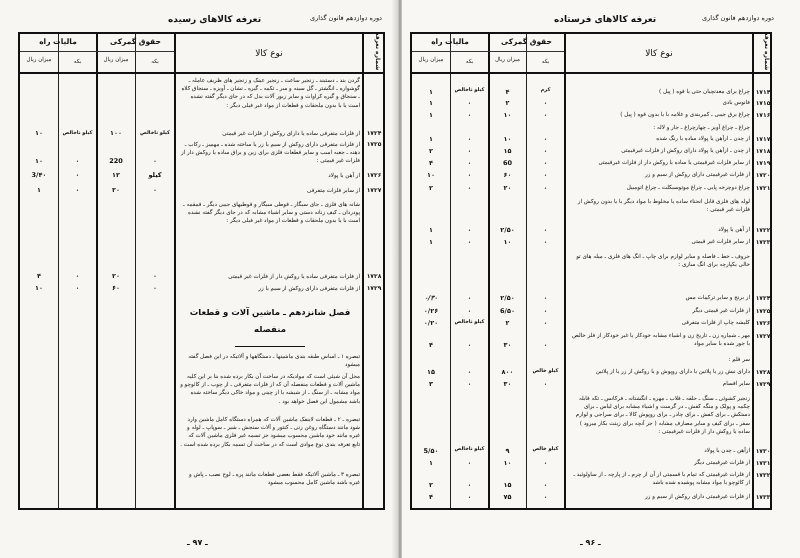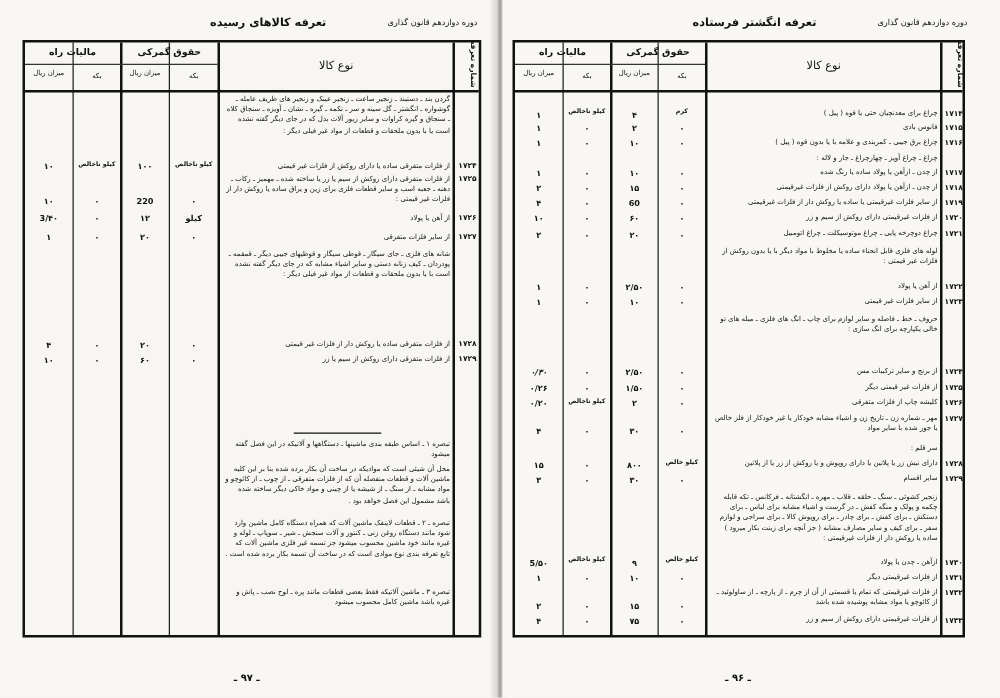--- a/index.html
+++ b/index.html
@@ -94,36 +94,37 @@
     <div class="num" style="left:39px;width:37px;top:238px;">۰</div>
     <div class="num" style="left:0;width:38px;top:238px;">۴</div>
 
     <div class="code" style="left:343px;width:22px;top:250px;">۱۷۲۹</div>
     <div class="desc" style="left:160px;width:180px;top:250px;">از فلزات متفرقی دارای روکش از سیم یا زر</div>
     <div class="num" style="left:116px;width:38px;top:250px;">۰</div>
     <div class="num" style="left:77px;width:38px;top:250px;">۶۰</div>
     <div class="num" style="left:39px;width:37px;top:250px;">۰</div>
     <div class="num" style="left:0;width:38px;top:250px;">۱۰</div>
 
+    <div class="heading" style="left:158px;width:184px;top:270px;">فصل شانزدهم ـ ماشین آلات و قطعات منفصله</div>
     <div class="underline" style="left:215px;width:70px;top:312px;"></div>
 
     <div class="desc" style="left:160px;width:180px;top:318px;">تبصره ۱ ـ اساس طبقه بندی ماشینها ـ دستگاهها و آلاتیکه در این فصل گفته میشود</div>
     <div class="desc" style="left:160px;width:180px;top:338px;">محل آن شیئی است که موادیکه در ساخت آن بکار برده شده بنا بر این کلیه ماشین آلات و قطعات منفصله آن که از فلزات متفرقی ـ از چوب ـ از کائوچو و مواد مشابه ـ از سنگ ـ از شیشه یا از چینی و مواد خاکی دیگر ساخته شده باشد مشمول این فصل خواهد بود .</div>
     <div class="desc" style="left:160px;width:180px;top:381px;">تبصره ـ ۲ ـ قطعات لاینفک ماشین آلات که همراه دستگاه کامل ماشین وارد شود مانند دستگاه روغن زنی ـ کنتور و آلات سنجش ـ شیر ـ سوپاپ ـ لوله و غیره مانند خود ماشین محسوب میشود جز تسمه غیر فلزی ماشین آلات که تابع تعرفه بندی نوع موادی است که در ساخت آن تسمه بکار برده شده است .</div>
     <div class="desc" style="left:160px;width:180px;top:436px;">تبصره ۳ ـ ماشین آلاتیکه فقط بعضی قطعات مانند پره ـ لوح نصب ـ پاش و غیره باشد ماشین کامل محسوب میشود</div>
   </div>
 
   <div class="pagenum" style="left:187px;">ـ ۹۷ ـ</div>
 </div>
 
 <div class="spine"></div>
 
 <div class="page right">
   <div class="hdr session" style="left:300px;">دوره دوازدهم قانون گذاری</div>
-  <div class="hdr title" style="left:152px;">تعرفه انگشتر فرستاده</div>
+  <div class="hdr title" style="left:152px;">تعرفه کالاهای فرستاده</div>
 
   <div class="tbl" style="left:8px;width:362px;height:478px;">
     <div class="vline" style="left:38px;"></div>
     <div class="vline thick" style="left:76px;"></div>
     <div class="vline" style="left:114px;"></div>
     <div class="vline thick" style="left:152px;"></div>
     <div class="vline thick" style="left:340px;"></div>
     <div class="hline thin" style="top:17px;width:152px;right:auto;"></div>
     <div class="hline" style="top:38px;"></div>
 
@@ -215,21 +216,21 @@
     <div class="code" style="left:341px;width:20px;top:260px;">۱۷۲۴</div>
     <div class="desc" style="left:156px;width:182px;top:259px;">از برنج و سایر ترکیبات مس</div>
     <div class="num" style="left:115px;width:37px;top:260px;">۰</div>
     <div class="num" style="left:77px;width:37px;top:260px;">۲/۵۰</div>
     <div class="num" style="left:39px;width:37px;top:260px;">۰</div>
     <div class="num" style="left:0;width:38px;top:260px;font-style:italic;">۰/۳۰</div>
 
     <div class="code" style="left:341px;width:20px;top:273px;">۱۷۲۵</div>
     <div class="desc" style="left:156px;width:182px;top:272px;">از فلزات غیر قیمتی دیگر</div>
     <div class="num" style="left:115px;width:37px;top:273px;">۰</div>
-    <div class="num" style="left:77px;width:37px;top:273px;">۱/۵۰</div>
+    <div class="num" style="left:77px;width:37px;top:273px;">6/۵۰</div>
     <div class="num" style="left:39px;width:37px;top:273px;">۰</div>
     <div class="num" style="left:0;width:38px;top:273px;">۰/۲۶</div>
 
     <div class="code" style="left:341px;width:20px;top:285px;">۱۷۲۶</div>
     <div class="desc" style="left:156px;width:182px;top:284px;">کلیشه چاپ از فلزات متفرقی</div>
     <div class="num" style="left:115px;width:37px;top:285px;">۰</div>
     <div class="num" style="left:77px;width:37px;top:285px;">۲</div>
     <div class="num" style="left:39px;width:37px;top:284px;font-size:5px;">کیلو ناخالص</div>
     <div class="num" style="left:0;width:38px;top:285px;">۰/۲۰</div>
 

